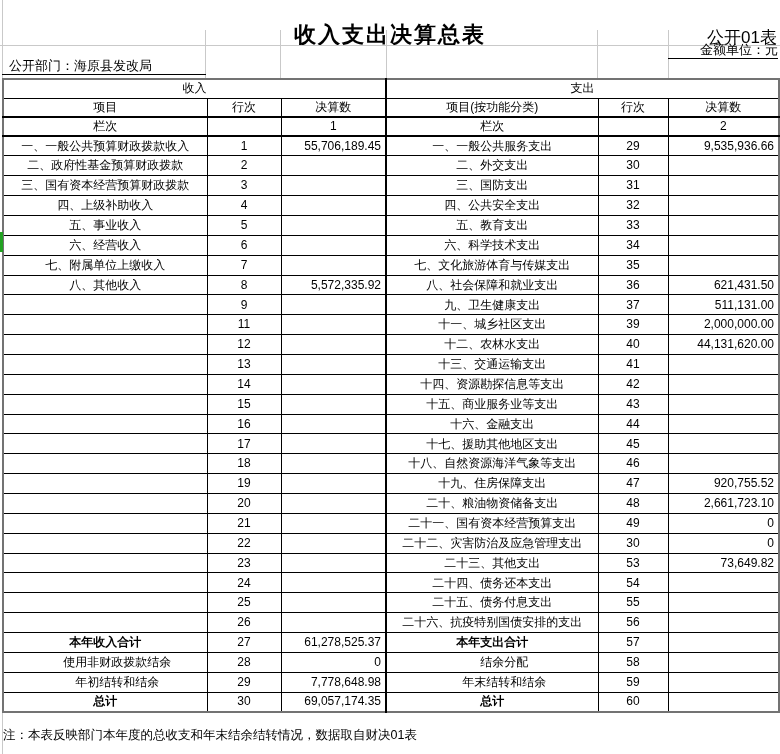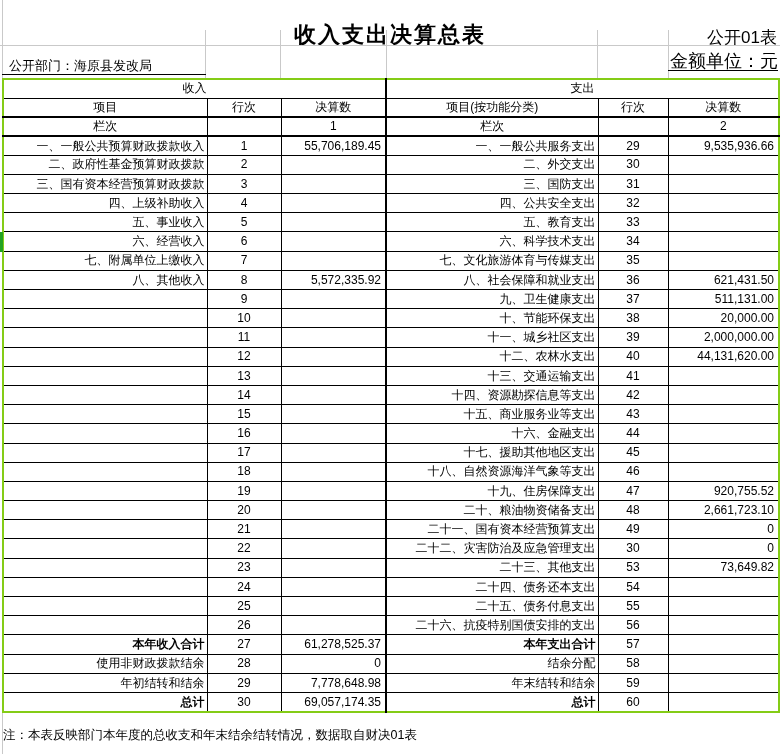--- a/index.html
+++ b/index.html
@@ -17,35 +17,35 @@
   .gl-v1 { left:205px; top:30px; width:1px; height:48px; }
   .gl-v2 { left:280px; top:30px; width:1px; height:48px; }
   .gl-v3 { left:386px; top:30px; width:1px; height:48px; }
   .gl-v4 { left:597px; top:30px; width:1px; height:48px; }
   .gl-v5 { left:668px; top:30px; width:1px; height:48px; }
   .gl-vB { left:2px; top:713px; width:1px; height:41px; }
 
   .code { position:absolute; top:30px; right:3px; height:15px; line-height:15px; font-size:17px; }
   .dept { position:absolute; left:2px; top:56px; width:204px; height:19px; line-height:19px;
           font-size:13px; border-bottom:1px solid #000;padding-left:7px; }
-  .unit { position:absolute; right:2px; top:52px; width:110px; height:19px; line-height:19px;
-          font-size:18px; text-align:right; border-bottom:1px solid #000; }
+  .unit { position:absolute; right:2px; top:40px; width:110px; height:19px; line-height:19px;
+          font-size:13px; text-align:right; border-bottom:1px solid #000; }
 
   table.main { position:absolute; left:2px; top:78px; width:776px; height:635px;
                border-collapse:collapse; table-layout:fixed; background:#fff;
-               border:2px solid #84cc16; }
+               border:2px solid #737373; }
   td { border:1px solid #000; height:19px; font-size:12px; line-height:1.05;
        padding:0 2px; white-space:nowrap; overflow:hidden; vertical-align:middle; }
   thead td { text-align:center; }
   tr.colhead td { border-bottom:2px solid #000; }
   tr.colindex td { border-bottom:2px solid #000; }
   td.div-l { border-left:2px solid #000;margin-left:35px; }
   td.num { text-align:right; padding-right:4px; }
   td.line { text-align:center; }
-  td.item { text-align:right; }
+  td.item { text-align:center; }
   .bold { font-weight:700; }
   .center { text-align:center; }
   .indent { padding-left:26px; }
 
   .sel { position:absolute; left:0; top:232px; width:3px; height:20px; background:#22a222; }
 
   .note { position:absolute; left:3px; top:727px; font-size:12.5px; }
 </style>
 </head>
 <body>
@@ -166,28 +166,20 @@
         <tr>
       <td class="item"></td>
       <td class="line">9</td>
       <td class="num"></td>
       <td class="item div-l">九、卫生健康支出</td>
       <td class="line">37</td>
       <td class="num">511,131.00</td>
     </tr>
         <tr>
       <td class="item"></td>
-      <td class="line">10</td>
-      <td class="num"></td>
-      <td class="item div-l">十、节能环保支出</td>
-      <td class="line">38</td>
-      <td class="num">20,000.00</td>
-    </tr>
-        <tr>
-      <td class="item"></td>
       <td class="line">11</td>
       <td class="num"></td>
       <td class="item div-l">十一、城乡社区支出</td>
       <td class="line">39</td>
       <td class="num">2,000,000.00</td>
     </tr>
         <tr>
       <td class="item"></td>
       <td class="line">12</td>
       <td class="num"></td>

